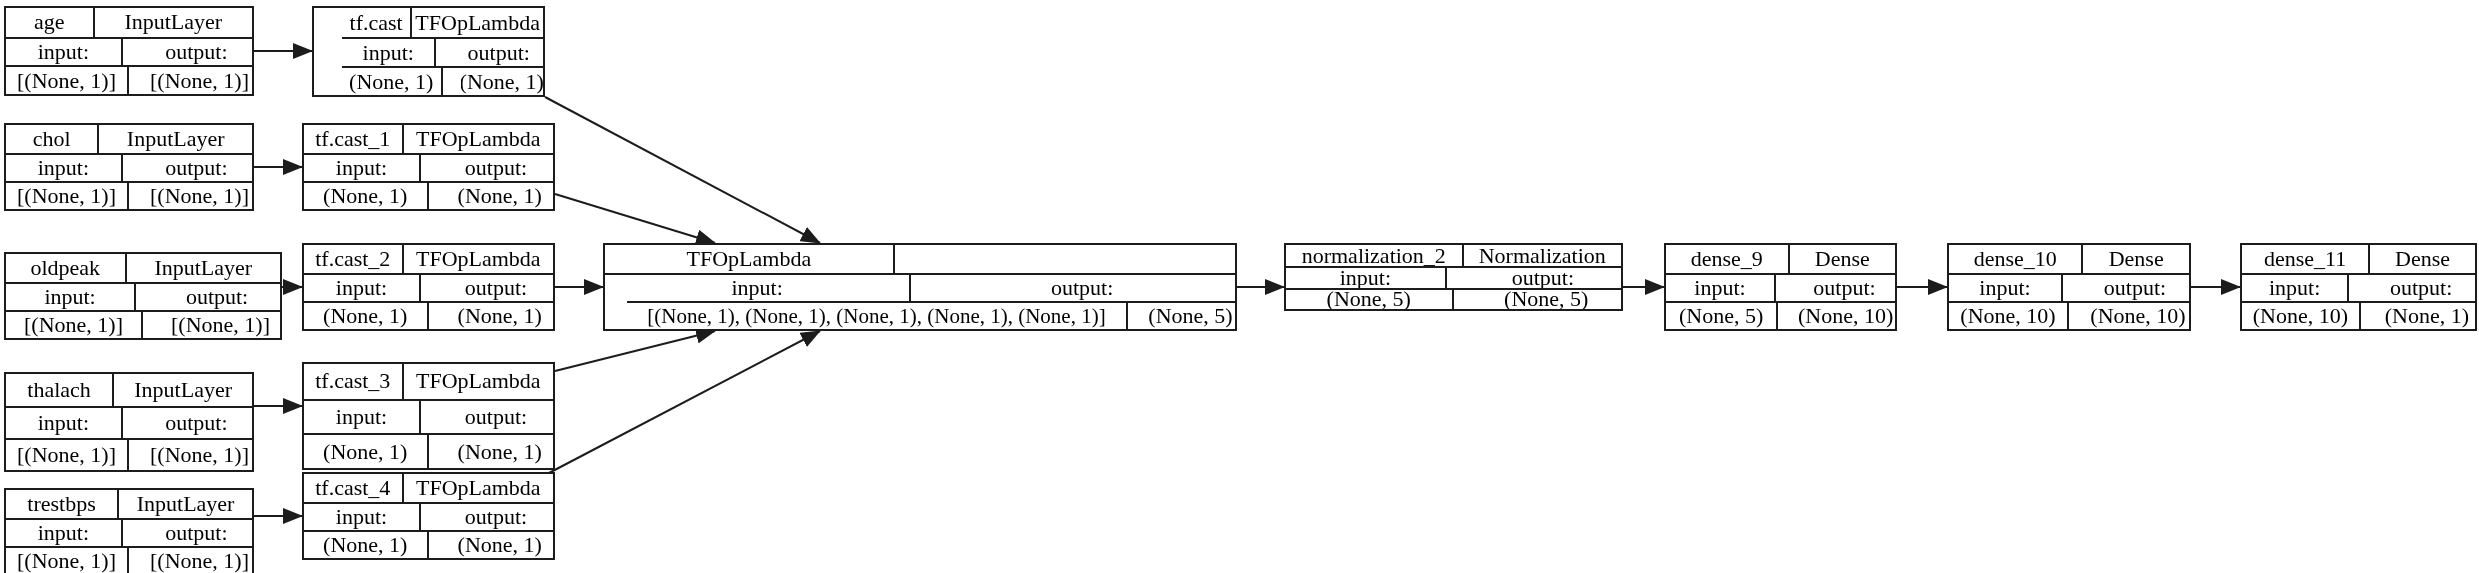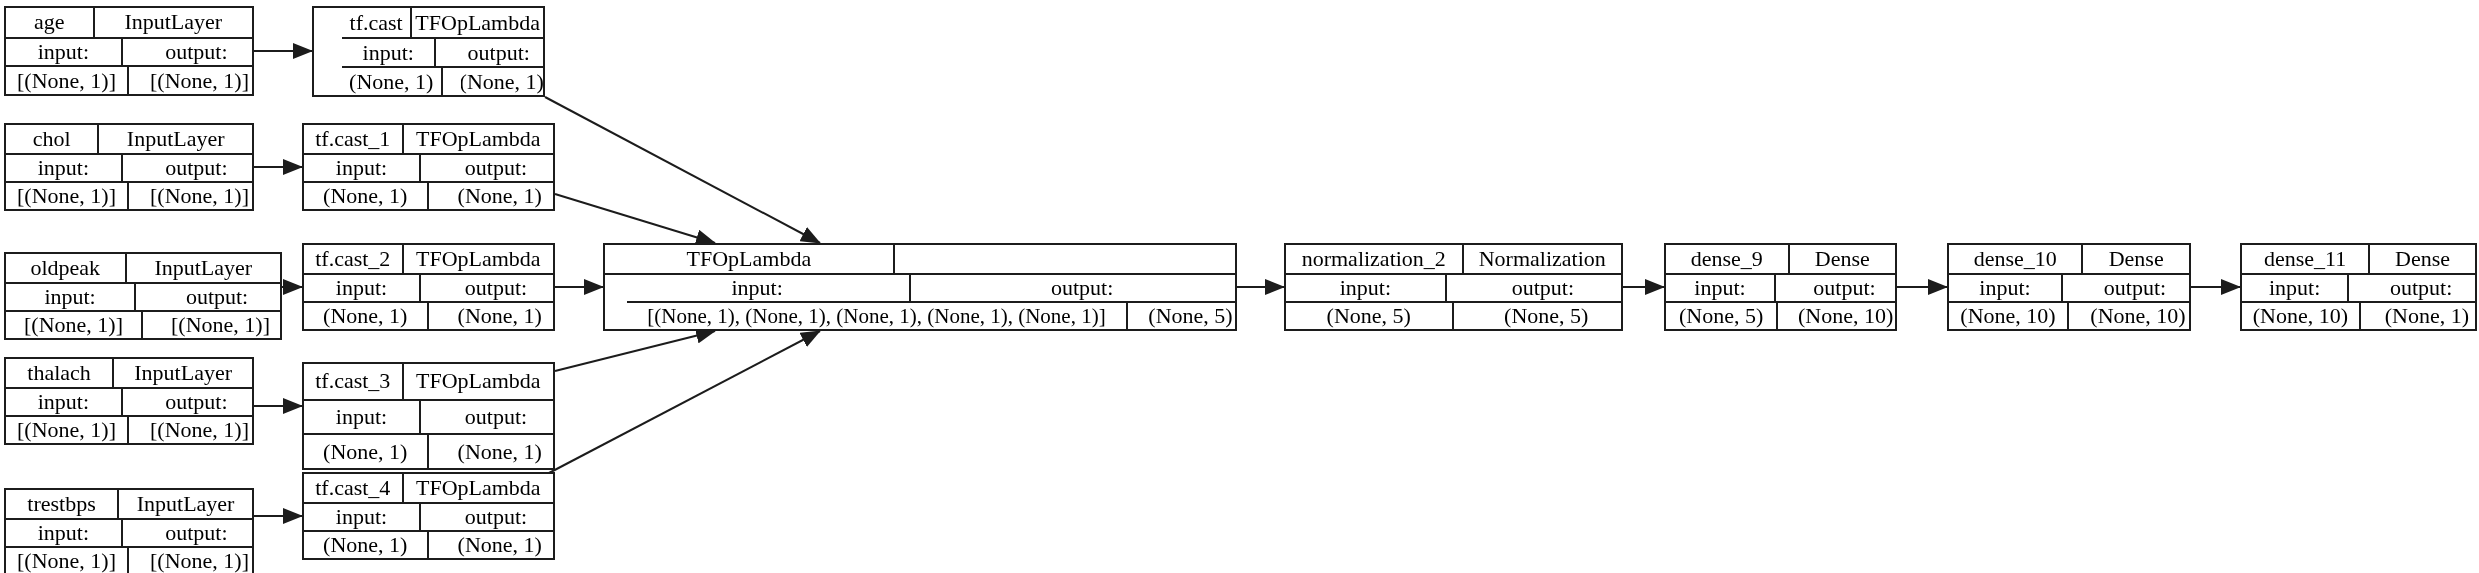--- a/index.html
+++ b/index.html
@@ -147,21 +147,21 @@
     <div class="nrow" style="grid-template-columns:47% 1fr;">
       <div class="cell">input:</div>
       <div class="cell">output:</div>
     </div>
     <div class="nrow" style="grid-template-columns:50% 1fr;">
       <div class="cell">(None, 1)</div>
       <div class="cell">(None, 1)</div>
     </div>
   </div>
 
-  <div class="node" style="left:4px;top:357px;width:250px;height:88px;">
+  <div class="node" style="left:4px;top:372px;width:250px;height:100px;">
     <div class="nrow" style="grid-template-columns:44% 1fr;">
       <div class="cell">thalach</div>
       <div class="cell">InputLayer</div>
     </div>
     <div class="nrow" style="grid-template-columns:47.5% 1fr;">
       <div class="cell">input:</div>
       <div class="cell">output:</div>
     </div>
     <div class="nrow" style="grid-template-columns:50% 1fr;">
       <div class="cell">[(None, 1)]</div>
@@ -221,21 +221,21 @@
     <div class="nrow" style="grid-template-columns:48.6% 1fr;">
       <div class="cell">input:</div>
       <div class="cell">output:</div>
     </div>
     <div class="nrow" style="grid-template-columns:82.4% 1fr;margin-left:22px;">
       <div class="cell long-shape">[(None, 1), (None, 1), (None, 1), (None, 1), (None, 1)]</div>
       <div class="cell">(None, 5)</div>
     </div>
   </div>
 
-  <div class="node" style="left:1284px;top:243px;width:339px;height:88px;">
+  <div class="node" style="left:1284px;top:243px;width:339px;height:68px;">
     <div class="nrow" style="grid-template-columns:53% 1fr;">
       <div class="cell">normalization_2</div>
       <div class="cell">Normalization</div>
     </div>
     <div class="nrow" style="grid-template-columns:48% 1fr;">
       <div class="cell">input:</div>
       <div class="cell">output:</div>
     </div>
     <div class="nrow" style="grid-template-columns:50% 1fr;">
       <div class="cell">(None, 5)</div>

